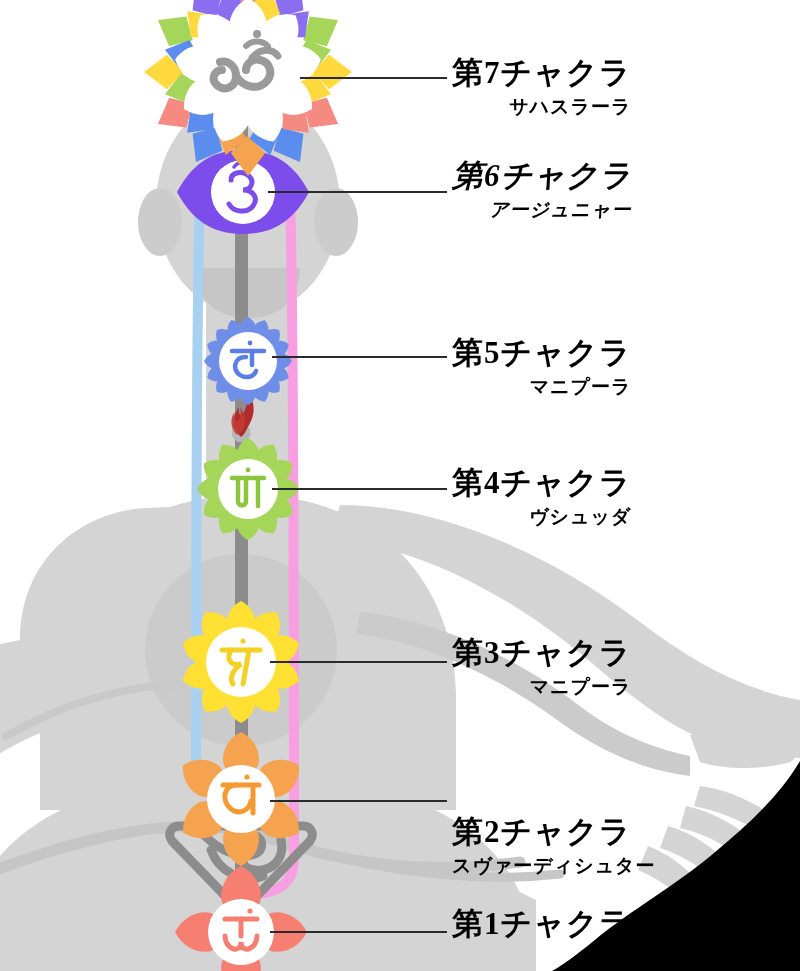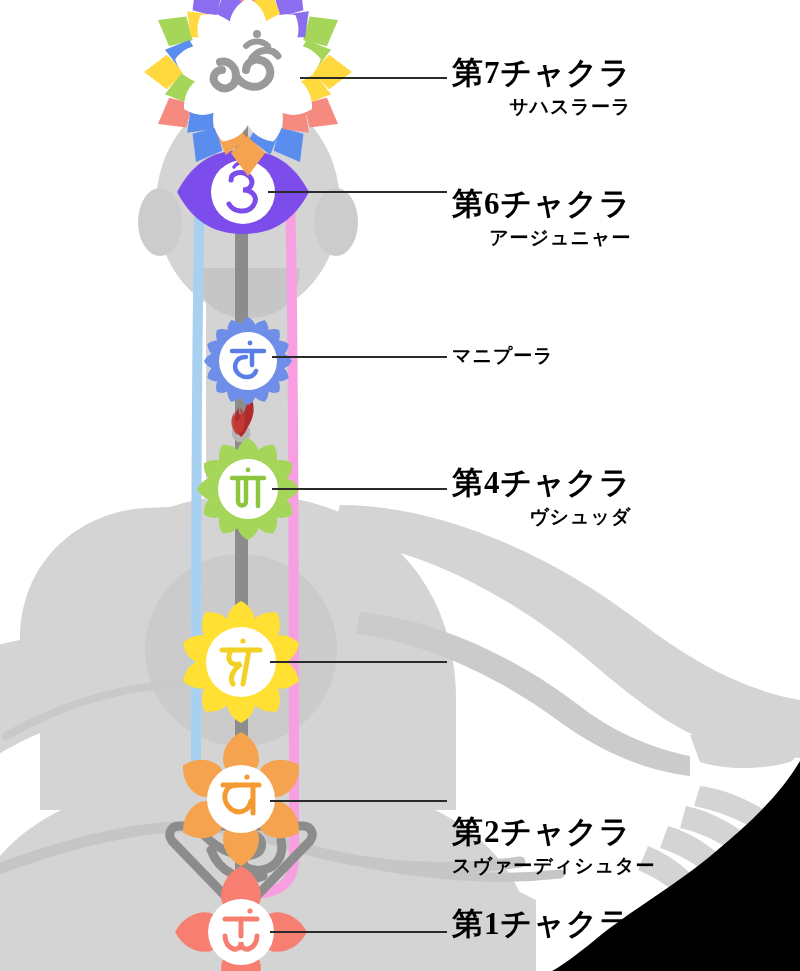--- a/index.html
+++ b/index.html
@@ -343,34 +343,39 @@
 
     <path d="M 800,971 L 800,700 C 760,760 700,790 660,830
              C 610,880 560,900 520,971 Z" fill="#000000" opacity="0"></path>
   </svg>
 
   <div class="label" style="left:452px; top:57px;">
     <span class="main">第7チャクラ</span>
     <span class="sub">サハスラーラ</span>
   </div>
 
-  <div class="label" style="left:452px; top:188px;">
+  <div class="label" style="left:452px; top:160px;font-style:italic;">
     <span class="main">第6チャクラ</span>
     <span class="sub">アージュニャー</span>
   </div>
 
   <div class="label" style="left:452px; top:337px;">
+    <span class="main">第5チャクラ</span>
     <span class="sub">マニプーラ</span>
   </div>
 
   <div class="label" style="left:452px; top:467px;">
     <span class="main">第4チャクラ</span>
     <span class="sub">ヴシュッダ</span>
   </div>
 
+  <div class="label" style="left:452px; top:637px;">
+    <span class="main">第3チャクラ</span>
+    <span class="sub">マニプーラ</span>
+  </div>
 
   <div class="label" style="left:452px; top:816px;">
     <span class="main">第2チャクラ</span>
     <span class="sub">スヴァーディシュター</span>
   </div>
 
   <div class="label clipped" style="left:452px; top:908px;">
     <span class="main">第1チャクラ</span>
     <span class="sub"></span>
   </div>

